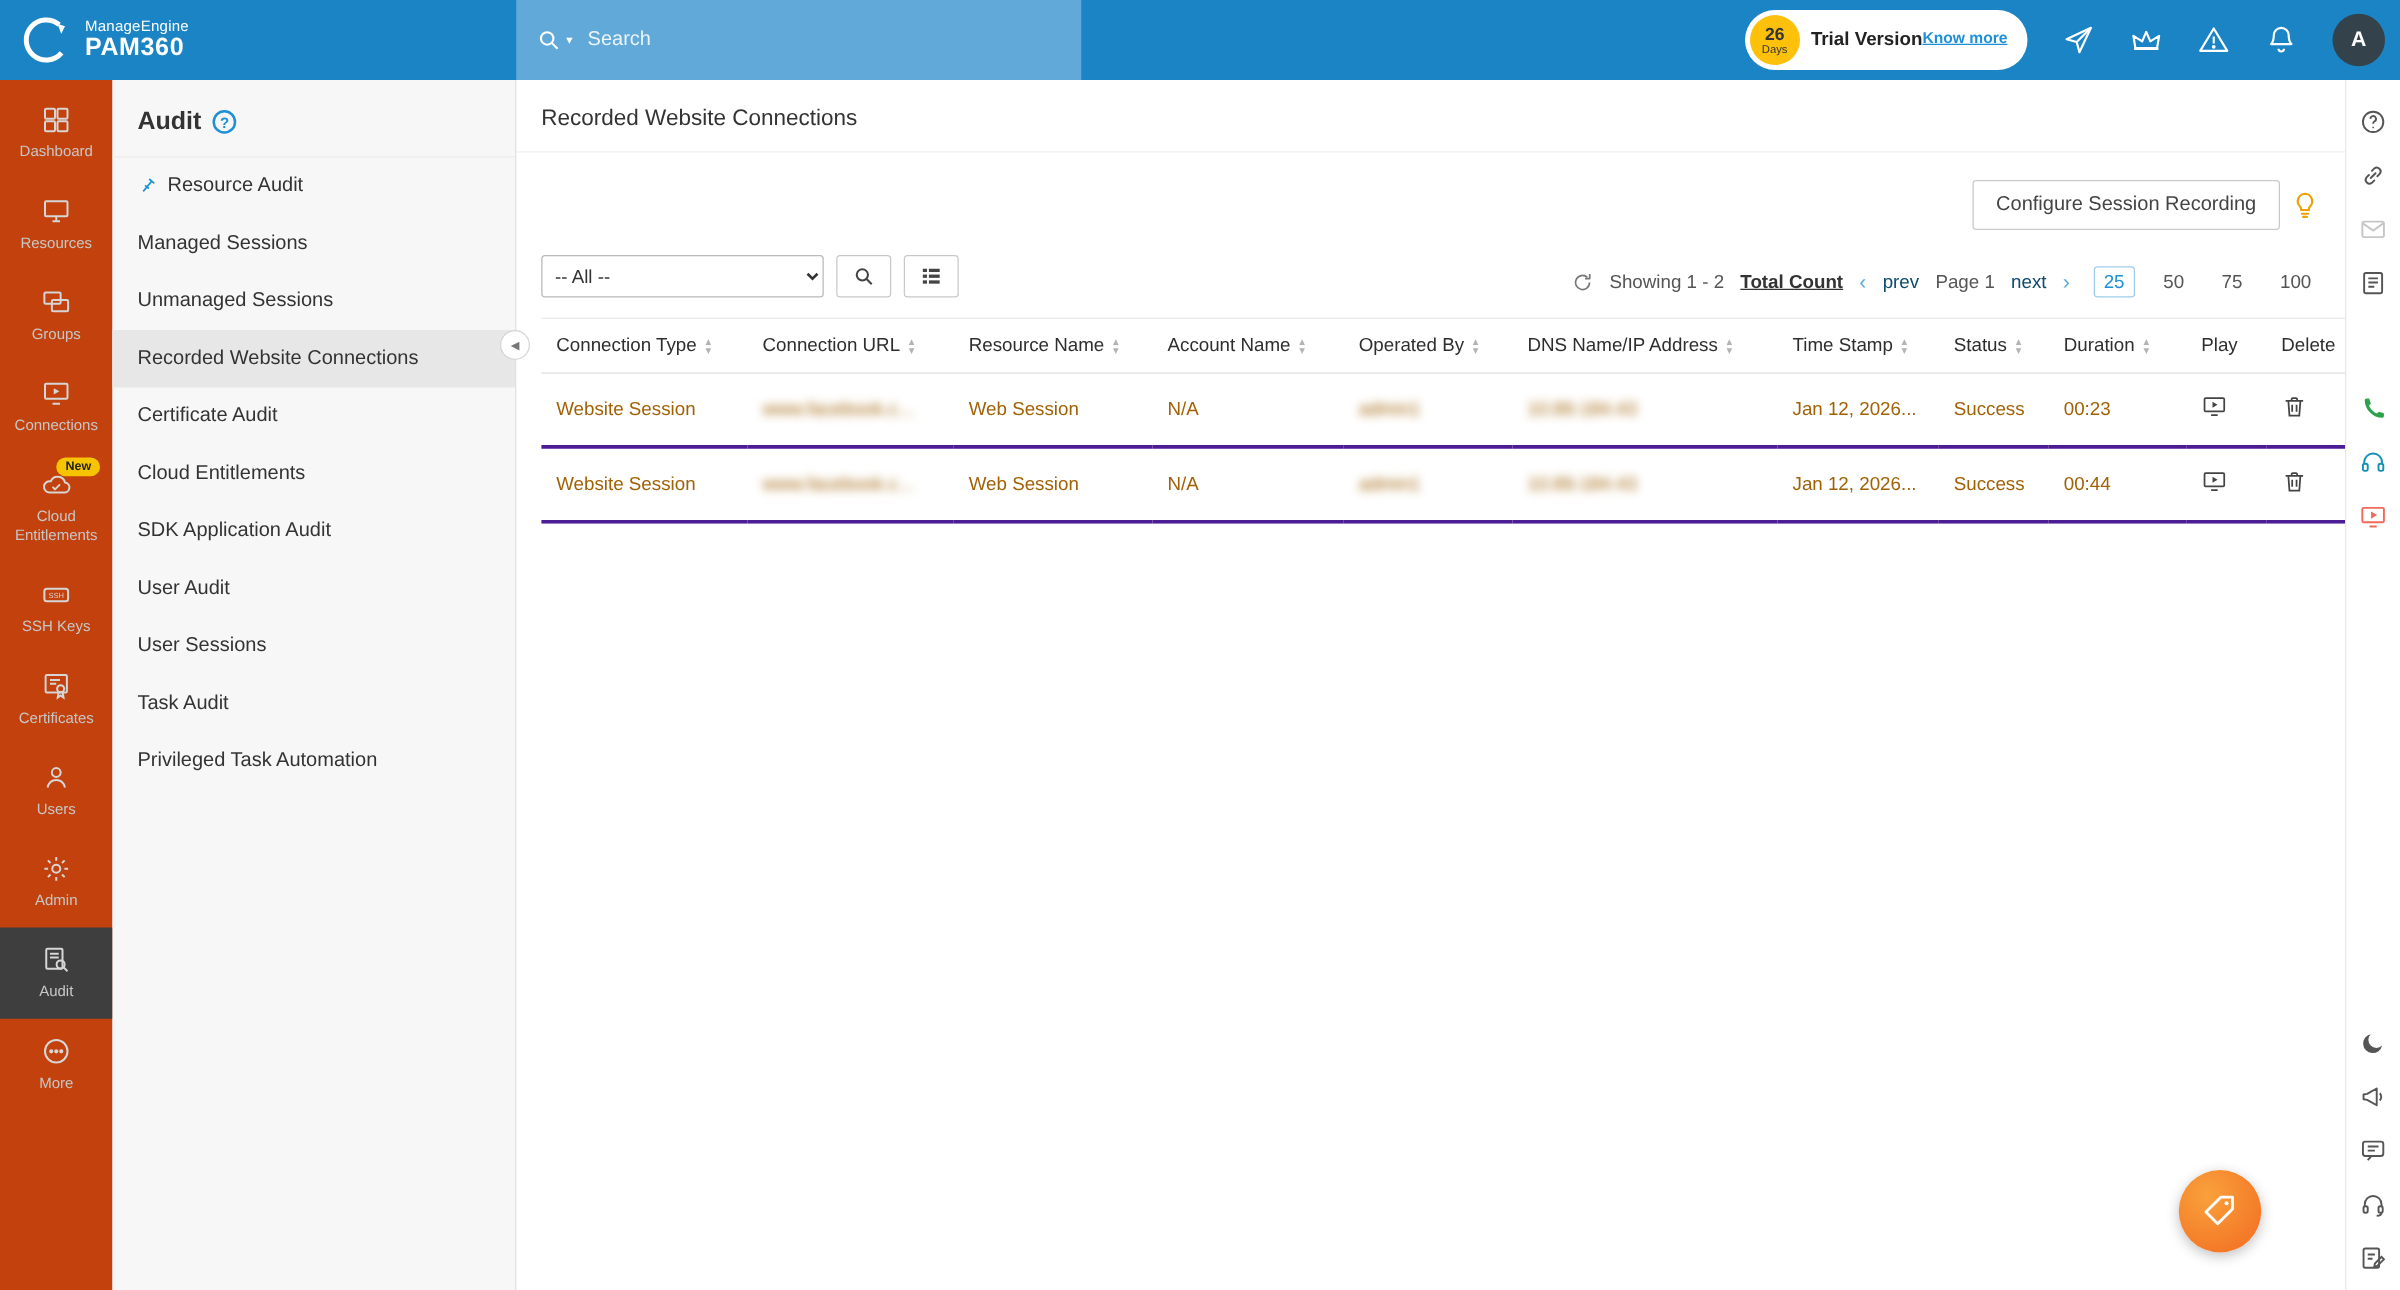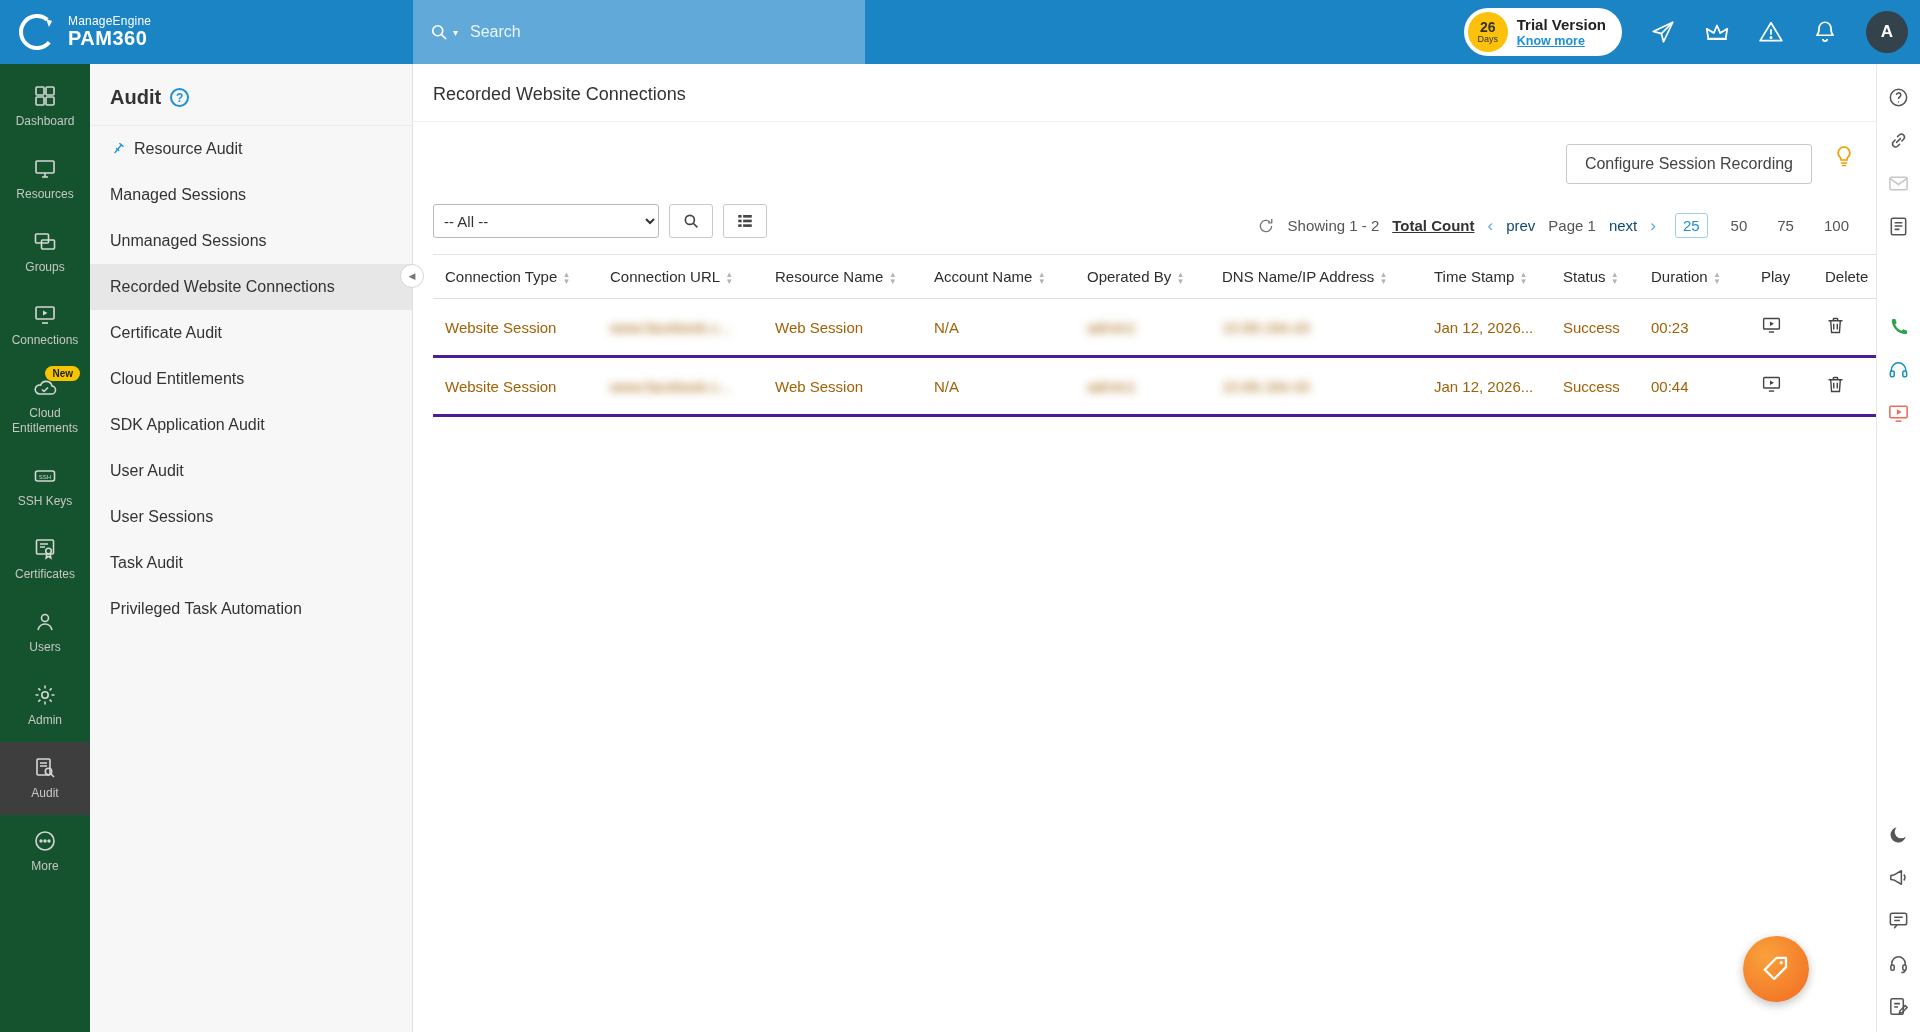--- a/index.html
+++ b/index.html
@@ -15,32 +15,32 @@
   .searchbar { width:452px; height:64px; background:#61a9d8; display:flex; align-items:center; padding:0 16px; gap:4px; flex:none; }
   .searchbar svg { width:20px; height:20px; }
   .search-caret { color:#fff; font-size:10px; margin-right:8px; }
   .search-input { background:transparent; border:none; outline:none; color:#fff; font-size:16px; width:320px; font-family:"Liberation Sans",sans-serif; }
   .search-input::placeholder { color:#eaf4fb; }
   .tb-right { margin-left:auto; display:flex; align-items:center; gap:28px; padding-right:12px; }
   .trial { background:#ffffff; border-radius:26px; height:48px; display:flex; align-items:center; gap:9px; padding:4px 16px 4px 4px; cursor:pointer; }
   .trial-circle { width:40px; height:40px; border-radius:50%; background:#fdc10b; display:flex; flex-direction:column; align-items:center; justify-content:center; line-height:1; }
   .trial-circle .n { font-size:14px; font-weight:bold; color:#333; }
   .trial-circle .d { font-size:9px; color:#333; margin-top:1px; }
-  .trial-txt { display:flex; flex-direction:column; line-height:1.2; }
+  .trial-txt { display:flex; flex-direction:row; line-height:1.2; }
   .trial-title { font-size:15px; font-weight:bold; color:#222; }
   .trial-link { font-size:12.5px; color:#1e90d6; text-decoration:underline; font-weight:bold; cursor:pointer; }
   .tb-icon { width:26px; height:26px; color:#fff; cursor:pointer; }
   .tb-icon svg { width:100%; height:100%; }
   .avatar { width:42px; height:42px; border-radius:50%; background:#33424b; color:#fff; display:flex; align-items:center; justify-content:center; font-size:17px; font-weight:bold; cursor:pointer; }
 
   
   .app { display:flex; height:968px; }
 
   
-  .leftnav { width:90px; background:#14532d; flex:none; display:flex; flex-direction:column; padding-top:6px; }
+  .leftnav { width:90px; background:#c2410c; flex:none; display:flex; flex-direction:column; padding-top:6px; }
   .ln-item { width:100%; padding:14px 3px; display:flex; flex-direction:column; align-items:center; gap:6px; cursor:pointer; position:relative; text-align:center; }
   .ln-item.active { background:#3e3e3e; }
   .ln-icon { width:24px; height:24px; color:#d6d6d6; }
   .ln-icon svg { width:100%; height:100%; }
   .ln-label { font-size:12px; color:#c7c7c7; line-height:1.25; }
   .new-badge { position:absolute; top:4px; right:10px; background:#f7c402; color:#222; font-size:10px; font-weight:bold; padding:2px 7px; border-radius:9px; }
 
   
   .sidebar { width:323px; background:#f7f7f7; border-right:1px solid #e2e2e2; flex:none; position:relative; }
   .sb-head { display:flex; align-items:center; gap:9px; padding:22px 20px 16px; border-bottom:1px solid #ececec; }
@@ -49,21 +49,21 @@
   .sb-item { padding:14px 20px; font-size:16px; color:#333; cursor:pointer; display:flex; align-items:center; gap:8px; }
   .sb-item.active { background:#e7e7e7; }
   .pin { width:16px; height:16px; color:#1e90d6; flex:none; }
   .pin svg { width:100%; height:100%; }
   .collapse-btn { position:absolute; right:-12px; top:200px; width:24px; height:24px; border-radius:50%; background:#fff; border:1px solid #d5d5d5; color:#777; font-size:9px; display:flex; align-items:center; justify-content:center; cursor:pointer; z-index:5; }
 
   
   .main { flex:1; min-width:0; display:flex; flex-direction:column; position:relative; }
   .m-header { padding:20px 20px 16px; border-bottom:1px solid #efefef; }
   .m-title { font-size:18px; color:#333; }
-  .actions { display:flex; justify-content:flex-end; align-items:flex-start; gap:20px; padding:22px 20px 0; }
+  .actions { display:flex; justify-content:flex-end; align-items:center; gap:8px; padding:22px 20px 0; }
   .btn-configure { background:#fff; border:1px solid #c9c9c9; border-radius:3px; padding:10px 18px; font-size:16px; color:#444; cursor:pointer; font-family:"Liberation Sans",sans-serif; }
   .bulb { width:24px; height:24px; color:#f0a000; cursor:pointer; }
   .bulb svg { width:100%; height:100%; }
 
   .toolbar { display:flex; justify-content:space-between; align-items:flex-end; padding:20px 20px 12px; }
   .tbl-left { display:flex; align-items:center; gap:10px; }
   .tb-sel { width:226px; height:34px; font-size:15px; color:#333; border:1px solid #b9b9b9; border-radius:3px; background:#fff; font-family:"Liberation Sans",sans-serif; padding:0 6px; }
   .icon-btn { width:44px; height:34px; border:1px solid #c9c9c9; border-radius:3px; background:#fff; display:flex; align-items:center; justify-content:center; color:#444; cursor:pointer; }
   .icon-btn svg { width:18px; height:18px; }
   .tbl-right { display:flex; align-items:center; gap:13px; font-size:15px; color:#555; }

